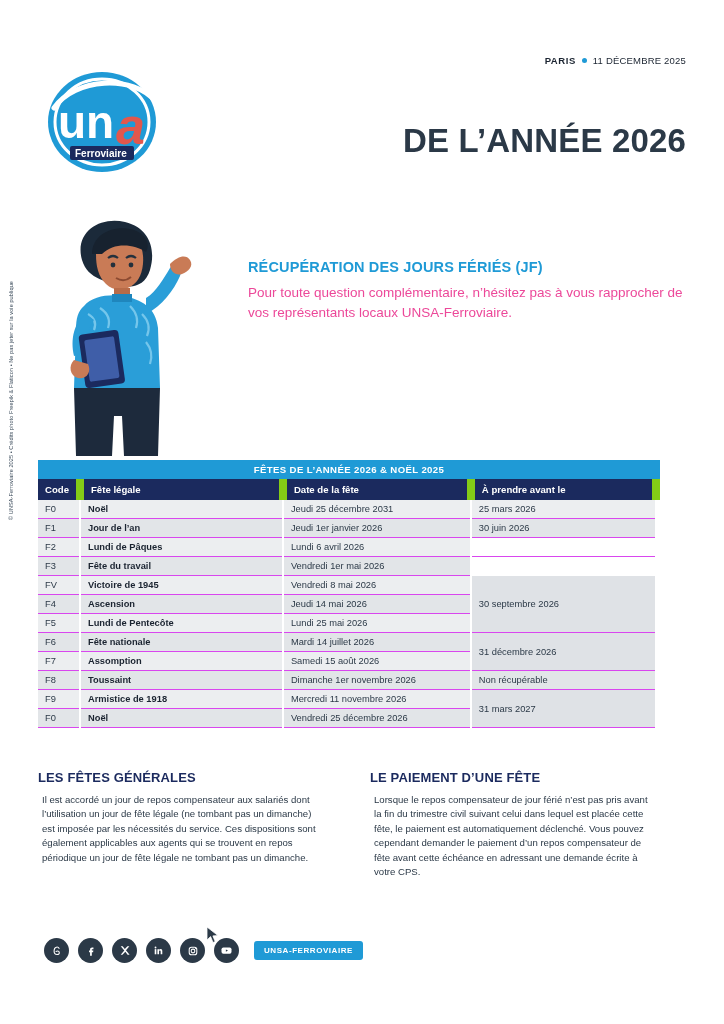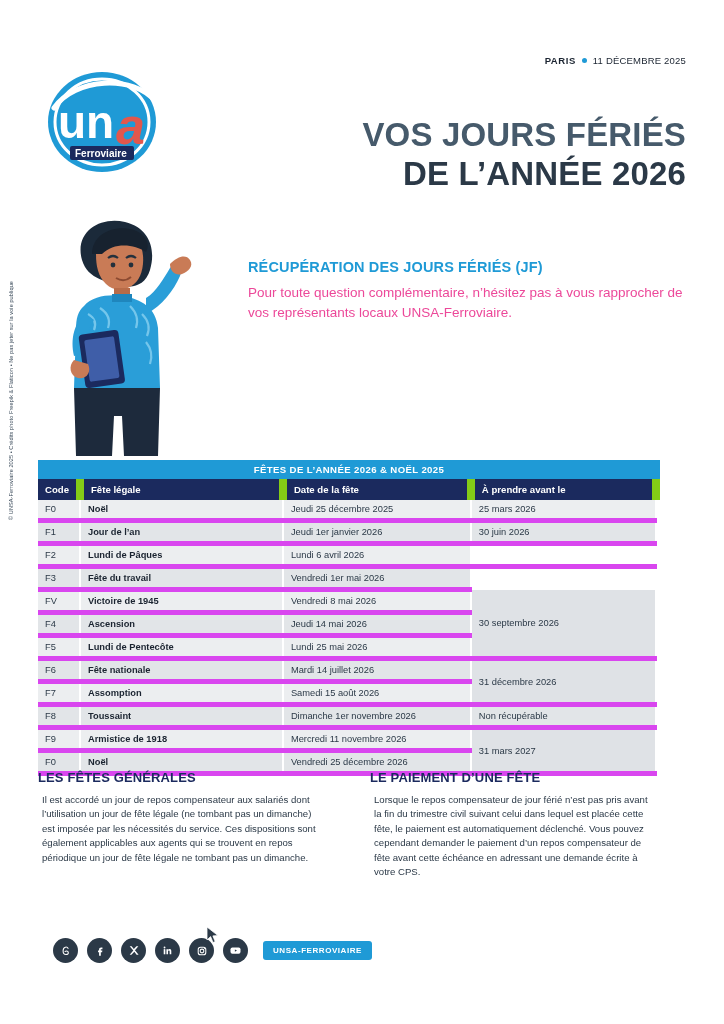--- a/index.html
+++ b/index.html
@@ -68,42 +68,42 @@
   table.holidays caption {
     background: #1f9ad6; color: #fff; font-size: 9.6px; font-weight: bold;
     letter-spacing: .04em; padding: 4px 0 4px; text-align: center;
   }
   table.holidays th {
     background: #1b2a5e; color: #fff; font-size: 9.6px; text-align: left;
     padding: 5px 7px; font-weight: bold; border-right: 8px solid #84cc16;
   }
   table.holidays td {
     font-size: 9.3px; padding: 4px 7px; border-right: 2px solid #ffffff;
-    border-bottom: 5px solid #d946ef; vertical-align: middle;
+    border-bottom: 1px solid #d946ef; vertical-align: middle;
   }
   table.holidays tbody tr:nth-child(odd) td { background: #eceef0; }
   table.holidays tbody tr:nth-child(even) td { background: #e2e5e8; }
   td.code { width: 40px; color: #2b3947; }
   td.name { width: 205px; font-weight: bold; color: #1b2431; }
   td.date { width: 190px; color: #2b3947; }
   td.before { width: 187px; color: #2b3947; }
   td.before.mergedcell { background: #dfe2e6 !important; vertical-align: middle; }
   td.blank { background: #ffffff !important; }
 
   
   .cols { position: absolute; left: 38px; top: 770px; width: 622px; display: flex; gap: 42px; }
   .col { width: 290px; }
   .col h3 {
     margin: 0 0 8px; font-size: 13px; color: #1b2a5e; font-weight: bold;
     letter-spacing: .01em;
   }
   .col p { margin: 4px; font-size: 9.6px; line-height: 1.5; color: #2b3947; }
 
   
-  .social { position: absolute; left: 53px; top: 938px; display: flex; align-items: center; gap: 9px; }
+  .social { position: absolute; left: 44px; top: 938px; display: flex; align-items: center; gap: 9px; }
   .sico {
     width: 25px; height: 25px; border-radius: 50%;
     background: #2b3947; color: #fff;
     display: flex; align-items: center; justify-content: center;
     font-size: 12px; font-weight: bold;
   }
   .sico svg { display: block; }
   .social-label {
     margin-left: 6px;
     background: #1f9ad6; color: #fff; font-size: 8px; font-weight: bold;
@@ -137,21 +137,20 @@
       <ellipse cx="58" cy="54" rx="47" ry="43" fill="none" stroke="#ffffff" stroke-width="3"></ellipse>
       <path d="M10 40 C30 10 90 6 112 34" fill="none" stroke="#ffffff" stroke-width="5" stroke-linecap="round"></path>
       <text x="14" y="70" font-family="Liberation Sans, sans-serif" font-size="46" font-weight="bold" fill="#ffffff">un</text>
       <text x="72" y="76" font-family="Liberation Sans, sans-serif" font-size="52" font-weight="bold" font-style="italic" fill="#e2574c">a</text>
       <rect x="26" y="78" width="64" height="14" rx="2" fill="#1b2a5e"></rect>
       <text x="31" y="89" font-family="Liberation Sans, sans-serif" font-size="10" font-weight="bold" fill="#ffffff">Ferroviaire</text>
     </svg>
   </div>
 
   <div class="title-main">
-    <div class="l1">VOS JOURS FÉRIÉS</div>
     <div class="l2">DE L’ANNÉE 2026</div>
   </div>
 
   <svg class="illus" viewBox="0 0 190 250">
 
     <path d="M52 50 C44 22 70 6 95 12 C120 18 126 40 120 60 C116 74 104 78 96 76 C78 72 58 70 52 50 Z" fill="#1b2a3a"></path>
 
     <path d="M66 44 C66 26 86 18 100 24 C114 30 116 52 110 66 C104 80 86 84 76 74 C68 66 66 56 66 44 Z" fill="#c97b56"></path>
 
     <path d="M62 44 C62 24 84 14 104 20 C118 25 120 36 116 42 C104 34 84 32 72 44 Z" fill="#17222f"></path>
@@ -203,21 +202,21 @@
           <th>Code</th>
           <th>Fête légale</th>
           <th>Date de la fête</th>
           <th>À prendre avant le</th>
         </tr>
       </thead>
       <tbody id="holidays-body">
           <tr>
             <td class="code">F0</td>
             <td class="name">Noël</td>
-            <td class="date">Jeudi 25 décembre 2025</td>
+            <td class="date">Jeudi 25 décembre 2031</td>
             <td class="before">25 mars 2026</td>
           </tr>
           <tr>
             <td class="code">F1</td>
             <td class="name">Jour de l’an</td>
             <td class="date">Jeudi 1er janvier 2026</td>
             <td class="before">30 juin 2026</td>
           </tr>
           <tr>
             <td class="code">F2</td>

